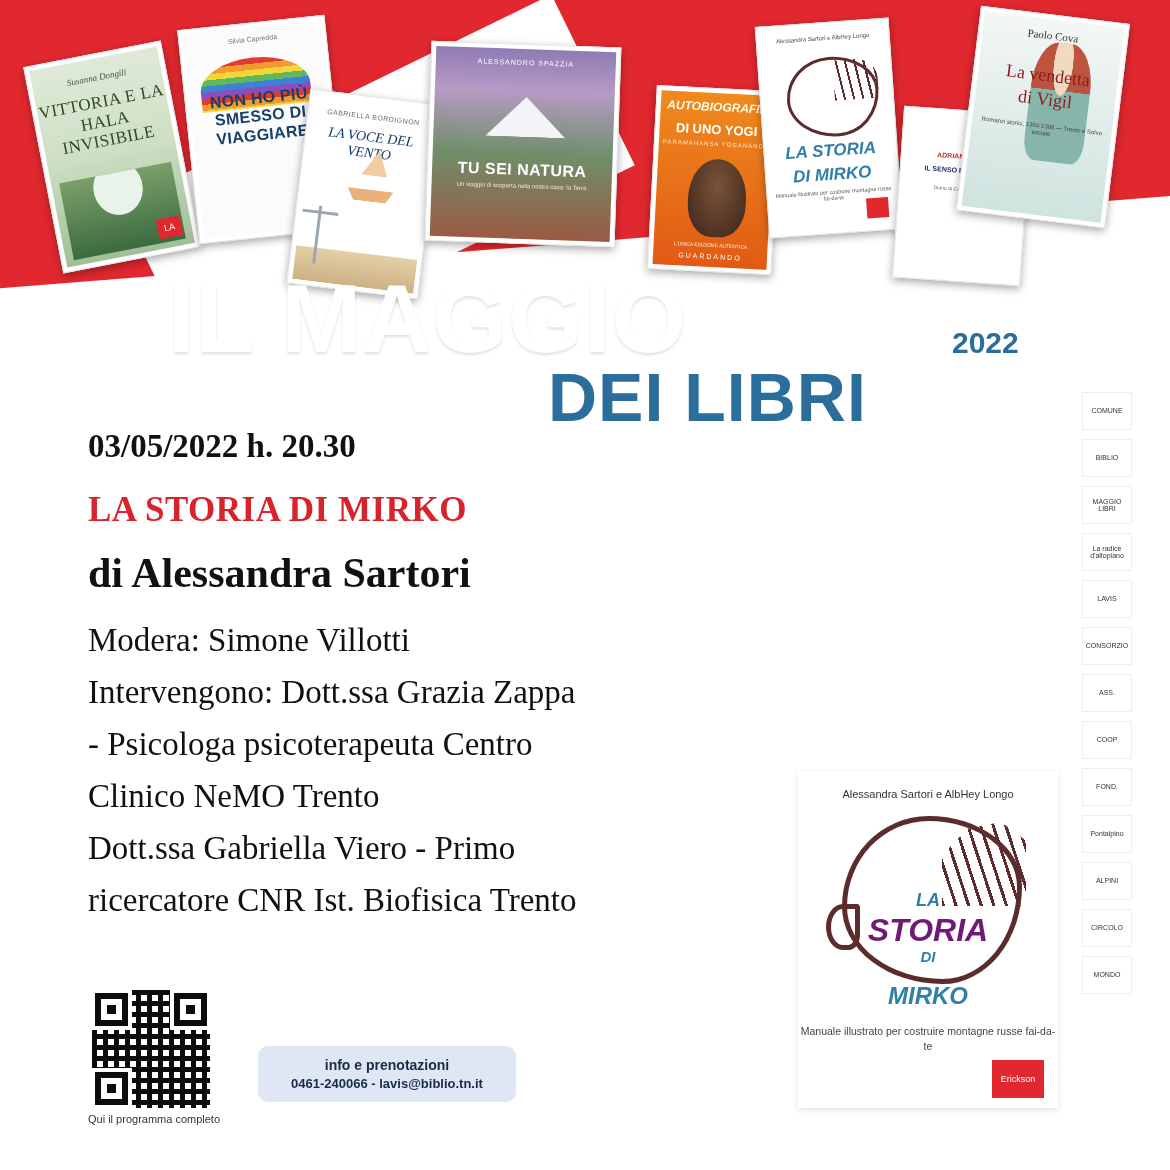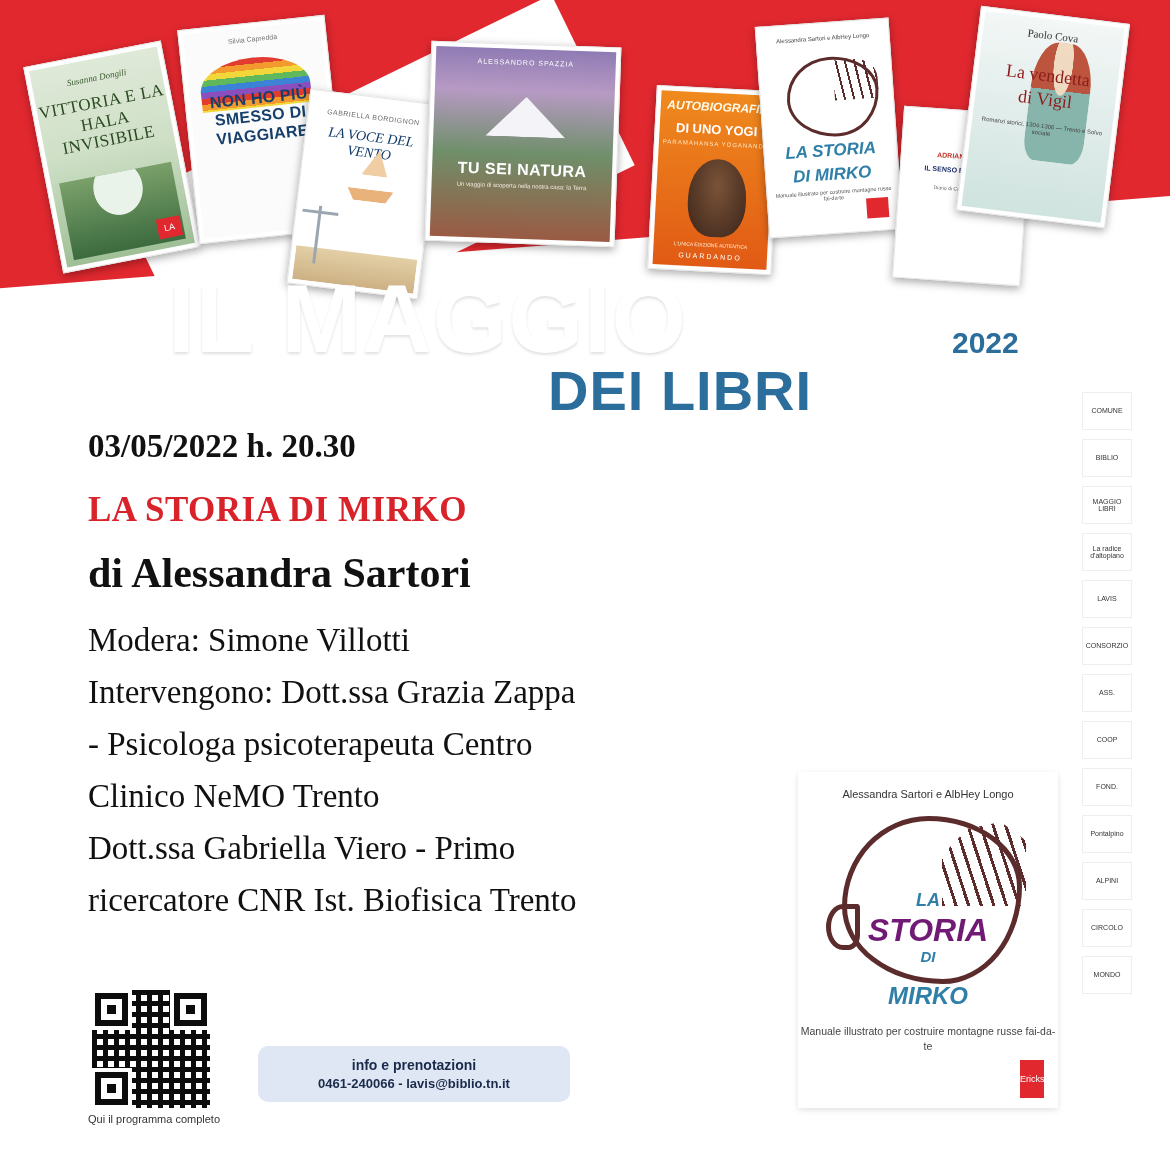--- a/index.html
+++ b/index.html
@@ -135,21 +135,21 @@
 
   
   .title-maggio {
     position: absolute; left: 168px; top: 264px;
     font-size: 96px; font-weight: bold; letter-spacing: 1px;
     color: #ffffff; font-family: "Liberation Sans", sans-serif;
     text-shadow: 0 2px 3px rgba(0,0,0,.12);
   }
   .title-deilibri {
     position: absolute; left: 548px; top: 358px;
-    font-size: 56px; font-weight: bold; letter-spacing: 1px;
+    font-size: 68px; font-weight: bold; letter-spacing: 1px;
     color: #2b6e9c; font-family: "Liberation Sans", sans-serif;
   }
   .title-year {
     position: absolute; left: 952px; top: 326px;
     font-size: 30px; font-weight: bold; color: #2b6e9c;
   }
   .title-sub {
     position: absolute; left: 778px; top: 458px;
     font-size: 23px; font-weight: bold; letter-spacing: 2.5px; color: #2b6e9c;
   }
@@ -199,21 +199,21 @@
   .qr-eye i { position:absolute; inset: 6px; background: #000; display:block; }
   .qr-cover { position:absolute; background:#fff; }
   .qr-caption {
     position: absolute; left: 88px; top: 1113px;
     font-size: 11px; color: #333;
   }
 
   
   .info-box {
     position: absolute; left: 258px; top: 1046px;
-    width: 312px; height: 56px;
+    width: 258px; height: 56px;
     background: #dfe6f4; border-radius: 10px;
     display: flex; flex-direction: column;
     align-items: center; justify-content: center;
   }
   .info-box .l1 { font-size: 14px; font-weight: bold; color: #1a2b4a; }
   .info-box .l2 { font-size: 13px; font-weight: bold; color: #1a2b4a; margin-top: 3px; }
 
   
   .bigbook {
     position: absolute; left: 798px; top: 772px;
@@ -229,21 +229,21 @@
   }
   .bigbook .bb-ear-l { position:absolute; left: 28px; top: 132px; width: 34px; height: 46px; border: 5px solid #5c2b2b; border-radius: 60% 10% 40% 60%; }
   .bigbook .bb-coaster { position:absolute; left: 144px; top: 50px; width: 84px; height: 84px;
      background: repeating-linear-gradient(72deg, #5c2b2b 0 3px, transparent 3px 12px);
      clip-path: polygon(0 100%, 0 40%, 30% 8%, 70% 0, 100% 22%, 100% 100%); }
   .bigbook .bb-t1 { position:absolute; top: 118px; left: 0; right: 0; text-align:center; font-size: 18px; font-style: italic; font-weight: bold; color:#2f7fa8; }
   .bigbook .bb-t2 { position:absolute; top: 140px; left: 0; right: 0; text-align:center; font-size: 32px; font-style: italic; font-weight: bold; color:#701a75; }
   .bigbook .bb-t3 { position:absolute; top: 176px; left: 0; right: 0; text-align:center; font-size: 15px; font-style: italic; font-weight: bold; color:#2f7fa8; }
   .bigbook .bb-t4 { position:absolute; top: 210px; left: 0; right: 0; text-align:center; font-size: 24px; font-style: italic; font-weight: bold; color:#2f7fa8; }
   .bigbook .bb-desc { position:absolute; top: 252px; left: 0; right: 0; text-align:center; font-size: 10.5px; color:#444; line-height: 1.45; }
-  .bigbook .bb-logo { position:absolute; right: 14px; bottom: 10px; width: 24px; height: 38px; background:#e1282f;margin-top:11px; }
+  .bigbook .bb-logo { position:absolute; right: 14px; bottom: 10px; width: 52px; height: 38px; background:#e1282f;margin-top:11px; }
   .bigbook .bb-logo span { display:block; color:#fff; font-size: 9px; text-align:center; line-height: 38px; }
 
   
   .rail { position: absolute; left: 1082px; top: 392px; width: 58px; }
   .rail .logo {
     width: 50px; height: 38px; margin-bottom: 9px;
     background: #fff; border: 1px solid #eee;
     display: flex; align-items: center; justify-content: center;
     font-size: 7px; color: #333; text-align: center; line-height: 1.05;
     overflow: hidden;

